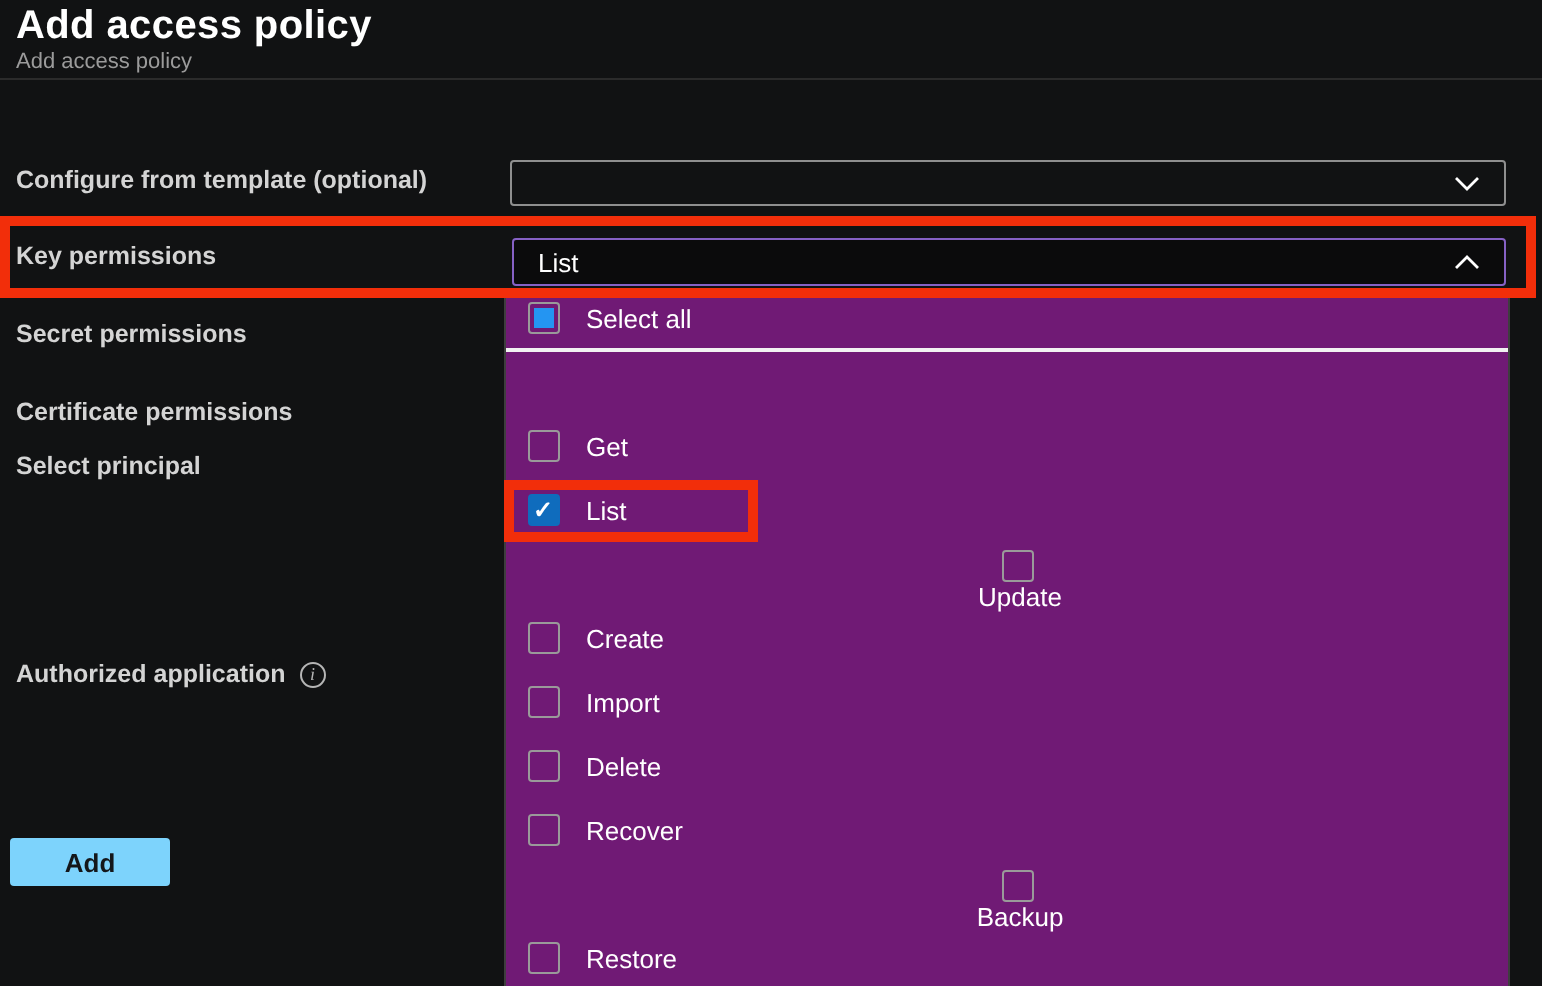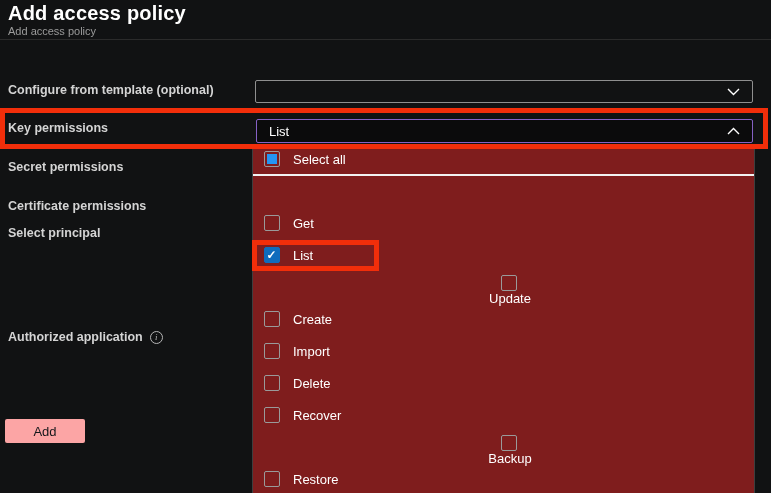--- a/index.html
+++ b/index.html
@@ -43,21 +43,21 @@
   .dd-key {
     left:256px; top:119px; width:497px; height:24px;
     border:1px solid #8661c5; border-radius:2px; background:#0b0b0c;
     display:flex; align-items:center; z-index:6;
   }
   .dd-key-value { margin-left:12px; font-size:13px; color:#ffffff; }
 
   
   .panel {
     left:252px; top:147px; width:503px; height:346px;
-    background:#7f1d1d;
+    background:#701a75;
     border-left:1px solid #3e3e3e; border-right:1px solid #3e3e3e;
     z-index:4;
   }
   .panel-row { position:absolute; left:0; width:100%; height:24px; display:flex; align-items:center; }
   .checkbox {
     width:16px; height:16px; margin-left:11px; flex:none;
     border:1px solid #9a9a9a; border-radius:2px; background:transparent; position:relative;
   }
   .checkbox.checked { background:#0f6cbd; border-color:#0f6cbd; }
   .checkbox.checked::after {
@@ -84,23 +84,23 @@
   .r-restore { top:320px; }
 
   
   .annot { border:5px solid #f22e0a; background:transparent; z-index:10; pointer-events:none; }
   .annot-key-row { left:0; top:108px; width:768px; height:41px; }
   .annot-list-item { left:252px; top:240px; width:127px; height:31px; }
 
   
   .add-btn {
     left:5px; top:419px; width:80px; height:24px;
-    background:#fca5a5; border:none; border-radius:2px;
+    background:#7dd3fc; border:none; border-radius:2px;
     font-family:"Liberation Sans", sans-serif;
-    font-size:13px; font-weight:400; color:#14171a;
+    font-size:13px; font-weight:700; color:#14171a;
     display:flex; align-items:center; justify-content:center; cursor:pointer;
   }
 </style>
 </head>
 <body>
 
 <h1 class="abs page-title">Add access policy</h1>
 <div class="abs page-subtitle">Add access policy</div>
 <div class="abs header-divider"></div>
 

